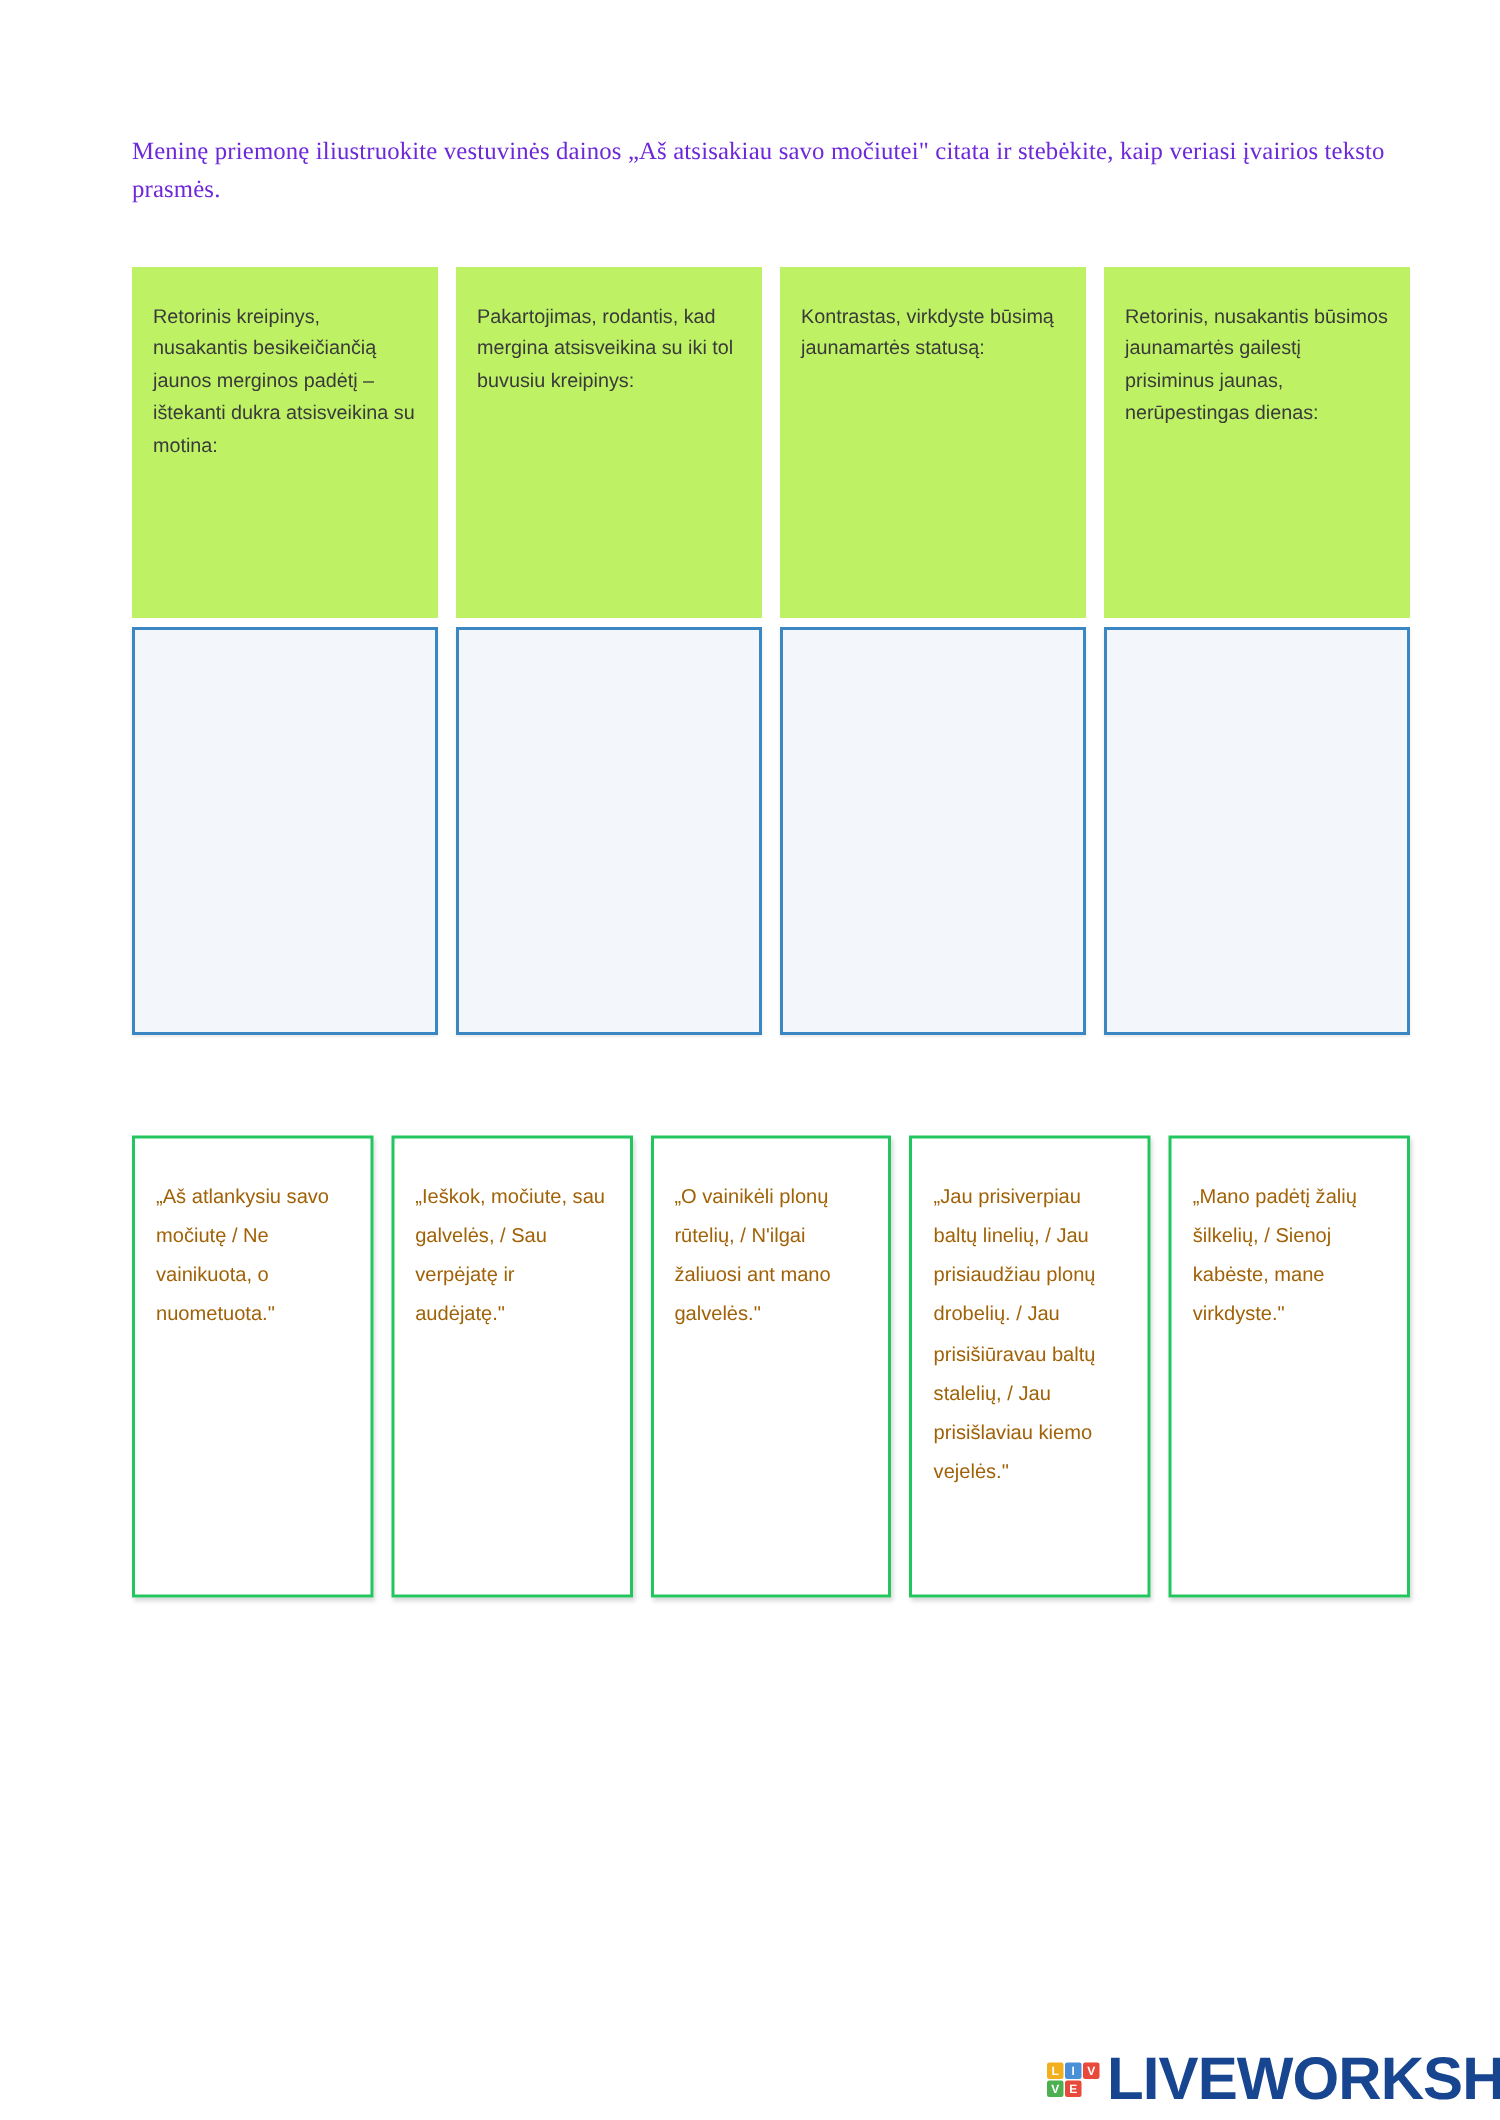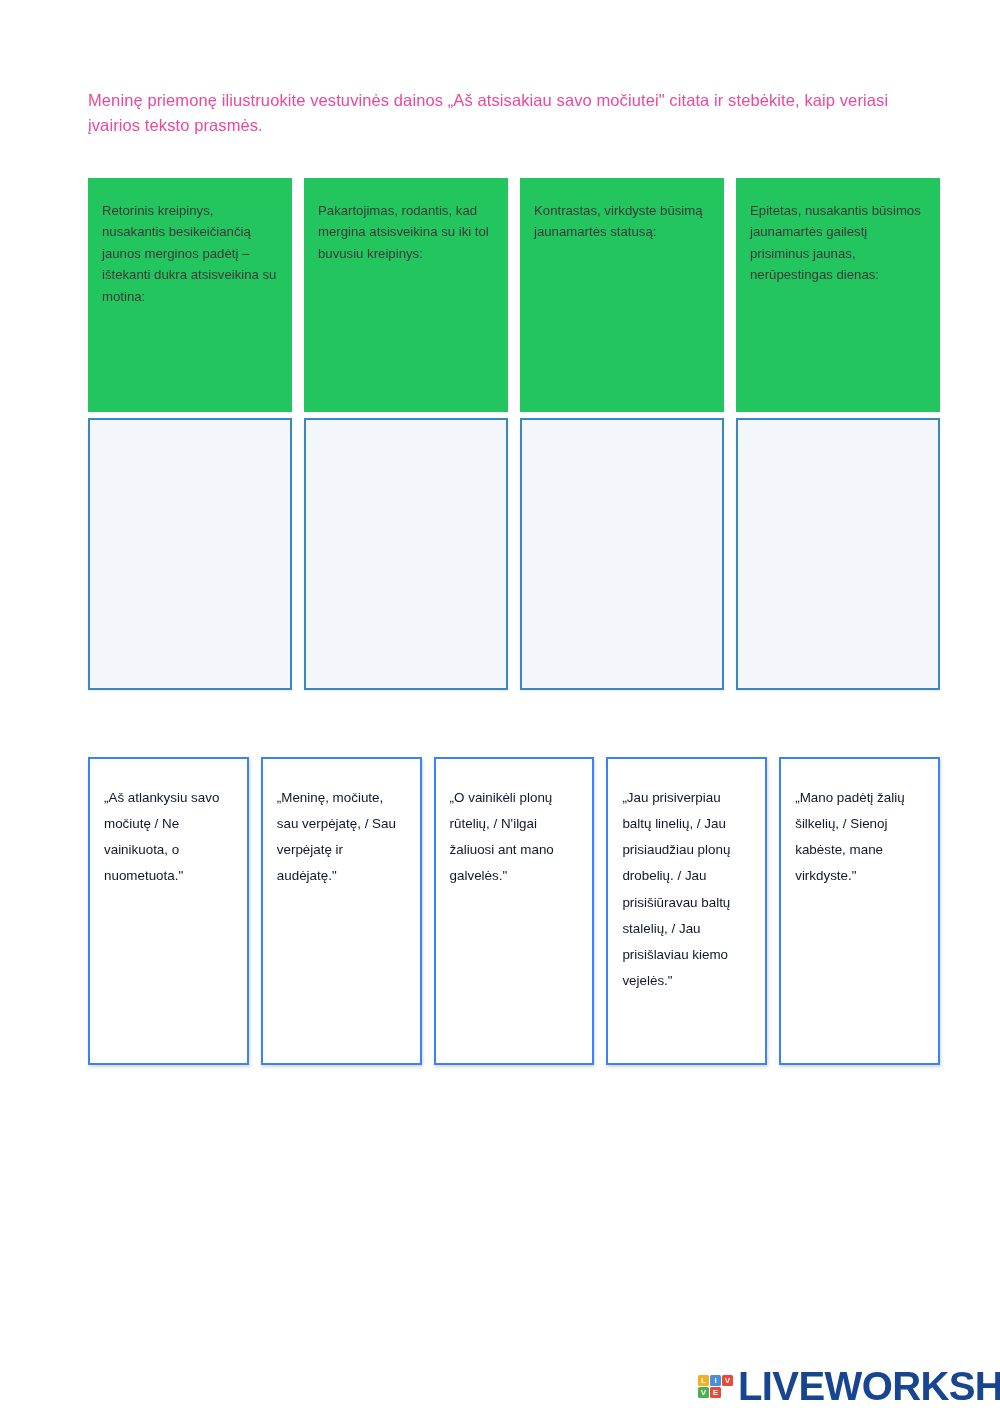--- a/index.html
+++ b/index.html
@@ -23,41 +23,42 @@
   }
 
   
   .instruction {
     position: absolute;
     left: 88px;
     top: 88px;
     width: 848px;
     font-size: 16.5px;
     line-height: 1.52;
-    color: #ec4899;
+    color: #6d28d9;
     font-weight: 400;
     letter-spacing: 0.1px;
+    font-family: Liberation Serif, serif;
   }
 
   
   .top-grid {
     position: absolute;
     left: 88px;
     top: 178px;
     width: 852px;
     display: flex;
     gap: 12px;
   }
   .column {
     flex: 1 1 0;
     display: flex;
     flex-direction: column;
   }
   .cat-header {
-    background: #22c55e;
+    background: #bef264;
     height: 234px;
     box-sizing: border-box;
     padding: 22px 14px 10px 14px;
     font-size: 13.2px;
     line-height: 1.62;
     color: #3a3a3a;
     overflow: hidden;
   }
   .dropzone {
     margin-top: 6px;
@@ -74,28 +75,28 @@
     left: 88px;
     top: 757px;
     width: 852px;
     display: flex;
     gap: 12px;
     align-items: stretch;
   }
   .quote-card {
     flex: 1 1 0;
     box-sizing: border-box;
-    border: 2px solid #3b82f6;
+    border: 2px solid #22c55e;
     background: #ffffff;
     box-shadow: 1px 2px 3px rgba(0,0,0,0.16);
     padding: 26px 14px 16px 14px;
     min-height: 308px;
     font-size: 13.4px;
     line-height: 1.95;
-    color: #0f172a;
+    color: #a16207;
   }
 
   
   .footer-logo {
     position: absolute;
     left: 698px;
     top: 1366px;
     display: flex;
     align-items: center;
     gap: 5px;
@@ -153,29 +154,29 @@
       <div class="dropzone"></div>
     </div>
 
     <div class="column">
       <div class="cat-header">Kontrastas, virkdyste būsimą jaunamartės statusą:</div>
       <div class="dropzone"></div>
     </div>
 
 
     <div class="column">
-      <div class="cat-header">Epitetas, nusakantis būsimos jaunamartės gailestį prisiminus jaunas, nerūpestingas dienas:</div>
+      <div class="cat-header">Retorinis, nusakantis būsimos jaunamartės gailestį prisiminus jaunas, nerūpestingas dienas:</div>
       <div class="dropzone"></div>
     </div>
 
   </div>
 
   <div class="bottom-grid">
     <div class="quote-card">„Aš atlankysiu savo močiutę / Ne vainikuota, o nuometuota."</div>
-    <div class="quote-card">„Meninę, močiute, sau verpėjatę, / Sau verpėjatę ir audėjatę."</div>
+    <div class="quote-card">„Ieškok, močiute, sau galvelės, / Sau verpėjatę ir audėjatę."</div>
     <div class="quote-card">„O vainikėli plonų rūtelių, / N'ilgai žaliuosi ant mano galvelės."</div>
     <div class="quote-card">„Jau prisiverpiau baltų linelių, / Jau prisiaudžiau plonų drobelių. / Jau prisišiūravau baltų stalelių, / Jau prisišlaviau kiemo vejelės."</div>
     <div class="quote-card">„Mano padėtį žalių šilkelių, / Sienoj kabėste, mane virkdyste."</div>
   </div>
 
   <div class="footer-logo">
     <div class="logo-mark">
       <span class="lm-l">L</span>
       <span class="lm-i">I</span>
       <span class="lm-v1">V</span>

